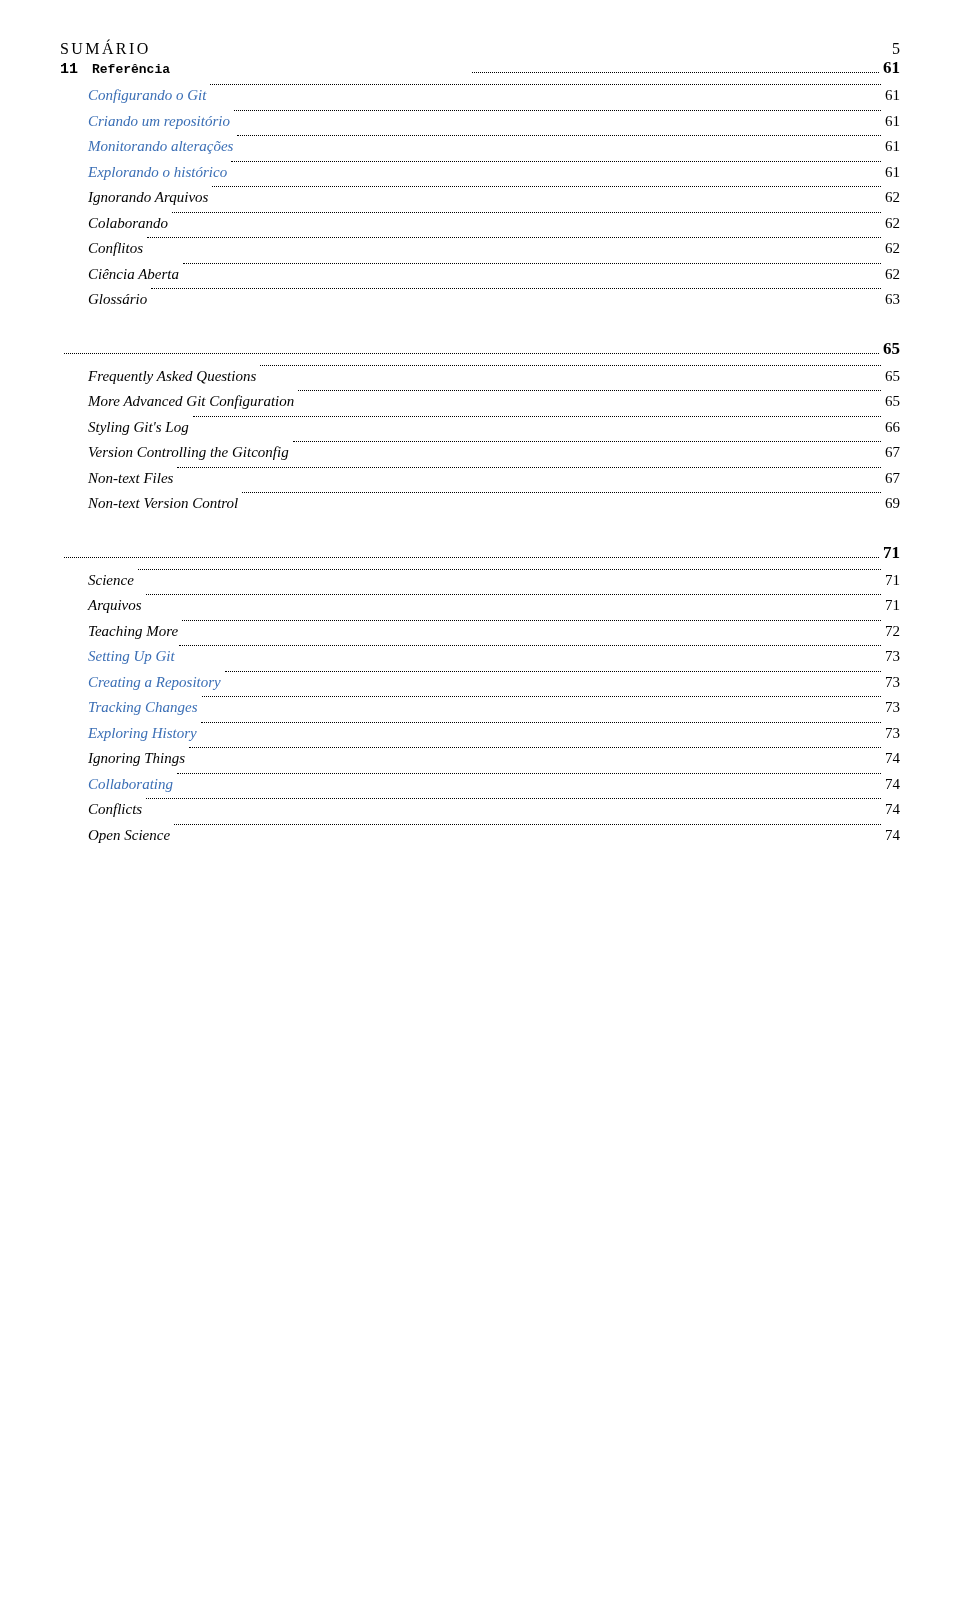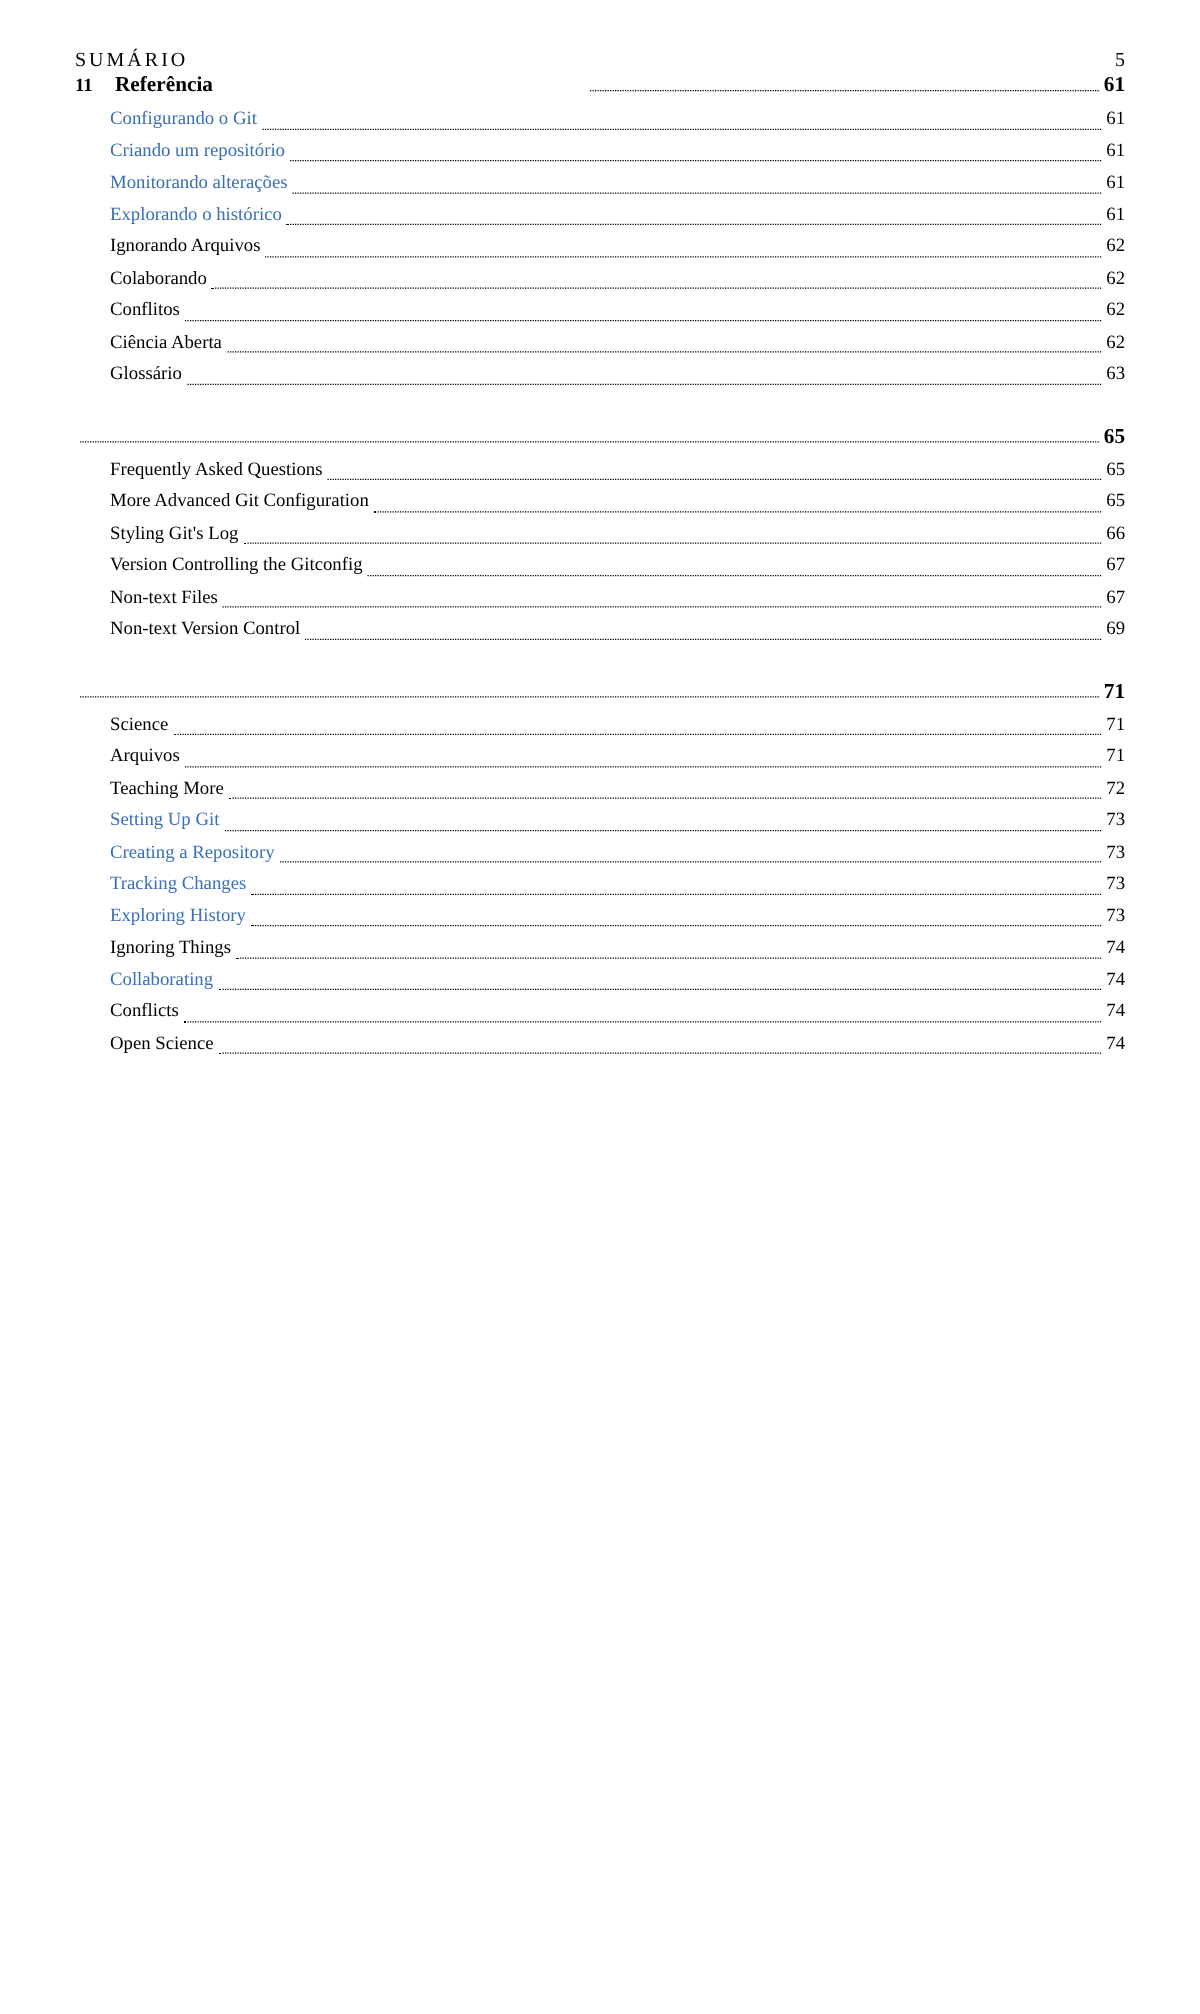--- a/index.html
+++ b/index.html
@@ -44,21 +44,21 @@
     }
 
     .section-heading {
       display: flex;
       justify-content: space-between;
       align-items: baseline;
       margin-bottom: 6px;
     }
 
     .section-heading-left {
-      font-size: 17px;
+      font-size: 13px;
       font-weight: bold;
       color: #000;
       text-align: center;
     }
 
     .section-heading-number {
       font-size: 17px;
       font-weight: bold;
       color: #000;
     }
@@ -66,22 +66,23 @@
     .toc-entry {
       display: flex;
       justify-content: space-between;
       align-items: baseline;
       margin-bottom: 3px;
       line-height: 1.5;
     }
 
     .toc-entry-left {
       display: flex;
-      align-items: flex-end;
+      align-items: flex-start;
       flex: 1;
+      font-style: italic;
     }
 
     .toc-label {
       white-space: nowrap;
     }
 
     .toc-label.link {
       color: #3a6eb5;
       text-decoration: none;
     }
@@ -116,21 +117,21 @@
 <body>
 
 <div class="page-header">
   <span class="page-title">SUMÁRIO</span>
   <span class="page-number-header">5</span>
 </div>
 
 <div id="toc-container">
     <div class="section-block">
       <div class="section-heading">
-        <div style="display: flex; align-items: baseline; flex: 1 1 0%;">
+        <div style="display: flex; align-items: baseline; flex: 1 1 0%; font-family: Liberation Mono, monospace;">
           <span class="section-number">11</span>
           <span class="section-heading-left">Referência</span>
         </div>
         <div class="toc-dots"></div>
         <span class="section-heading-number">61</span>
       </div>
       <div class="toc-entry indent-1">
         <div class="toc-entry-left">
           <span class="toc-label link">Configurando o Git</span>
           <span class="toc-dots"></span>

